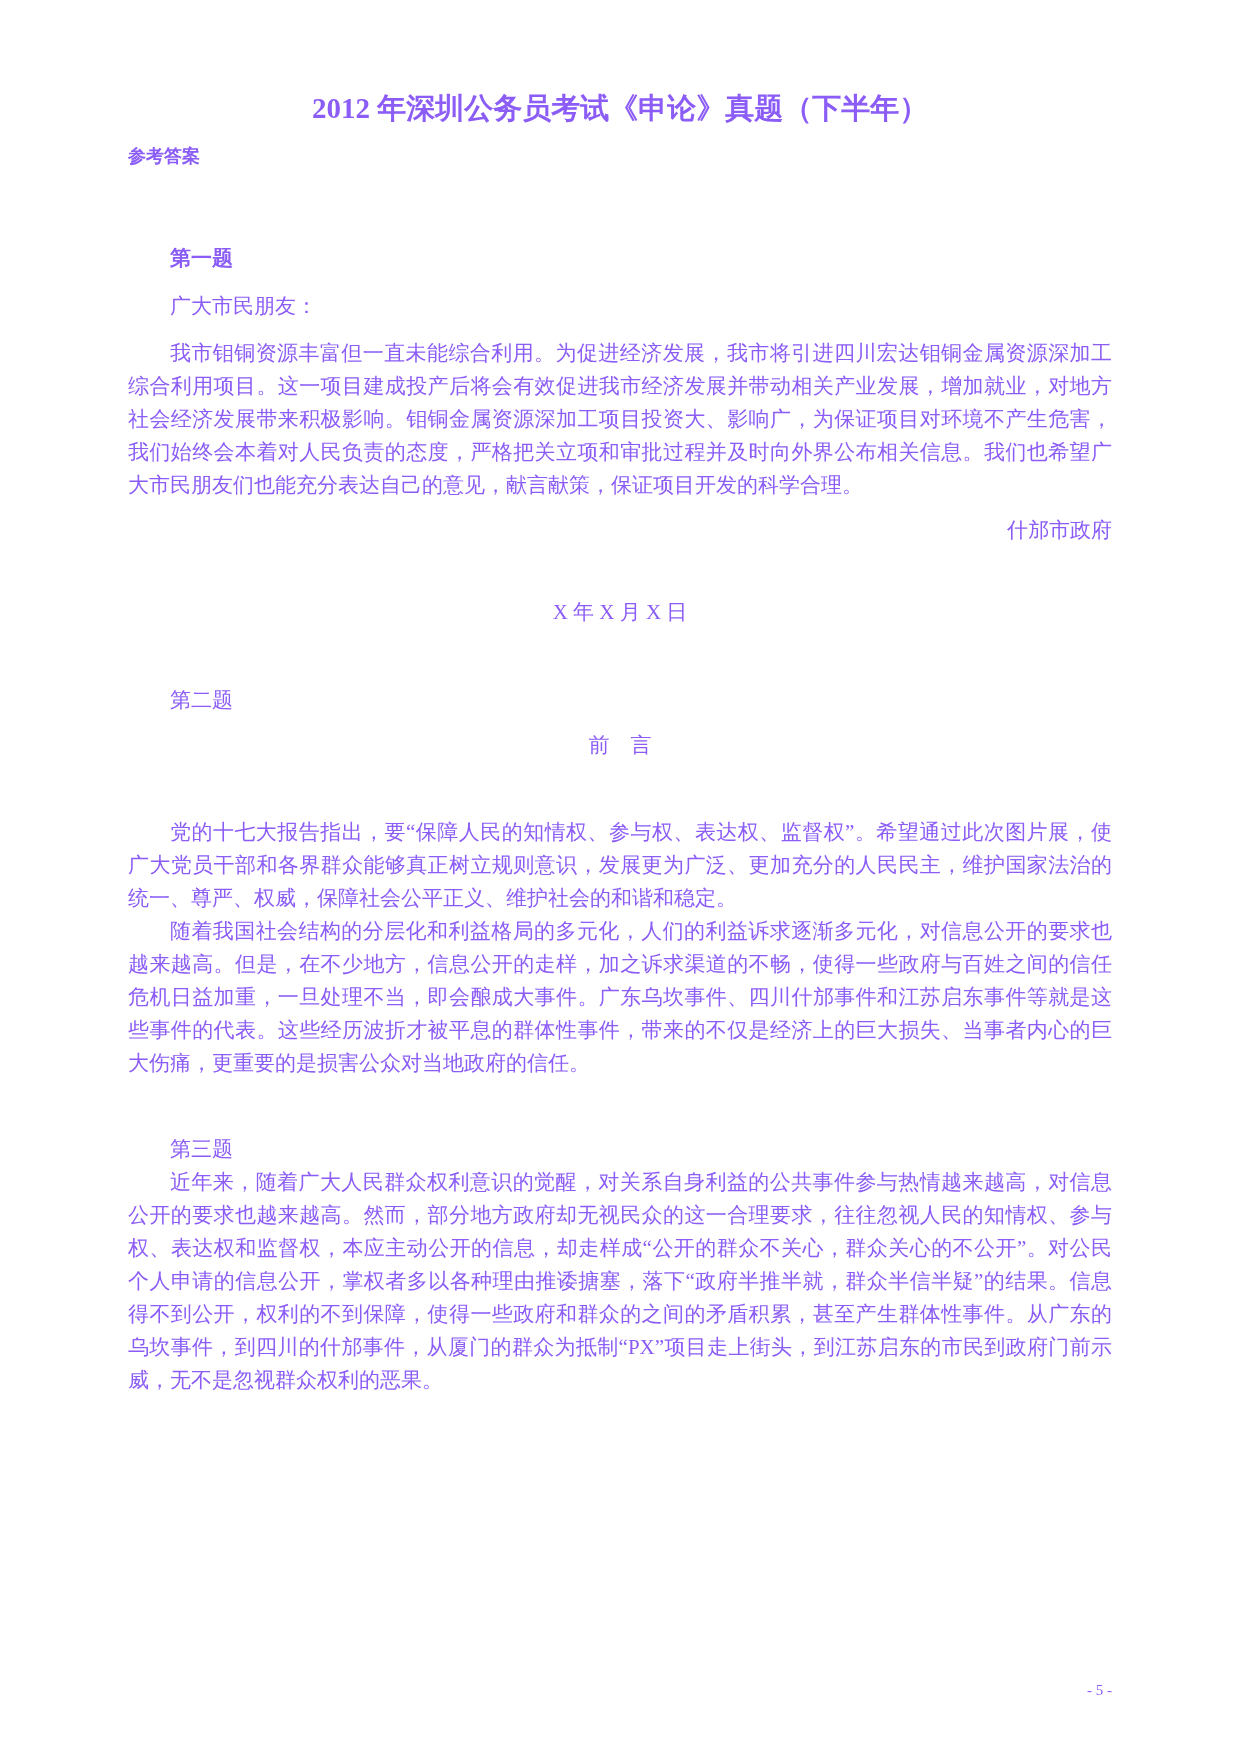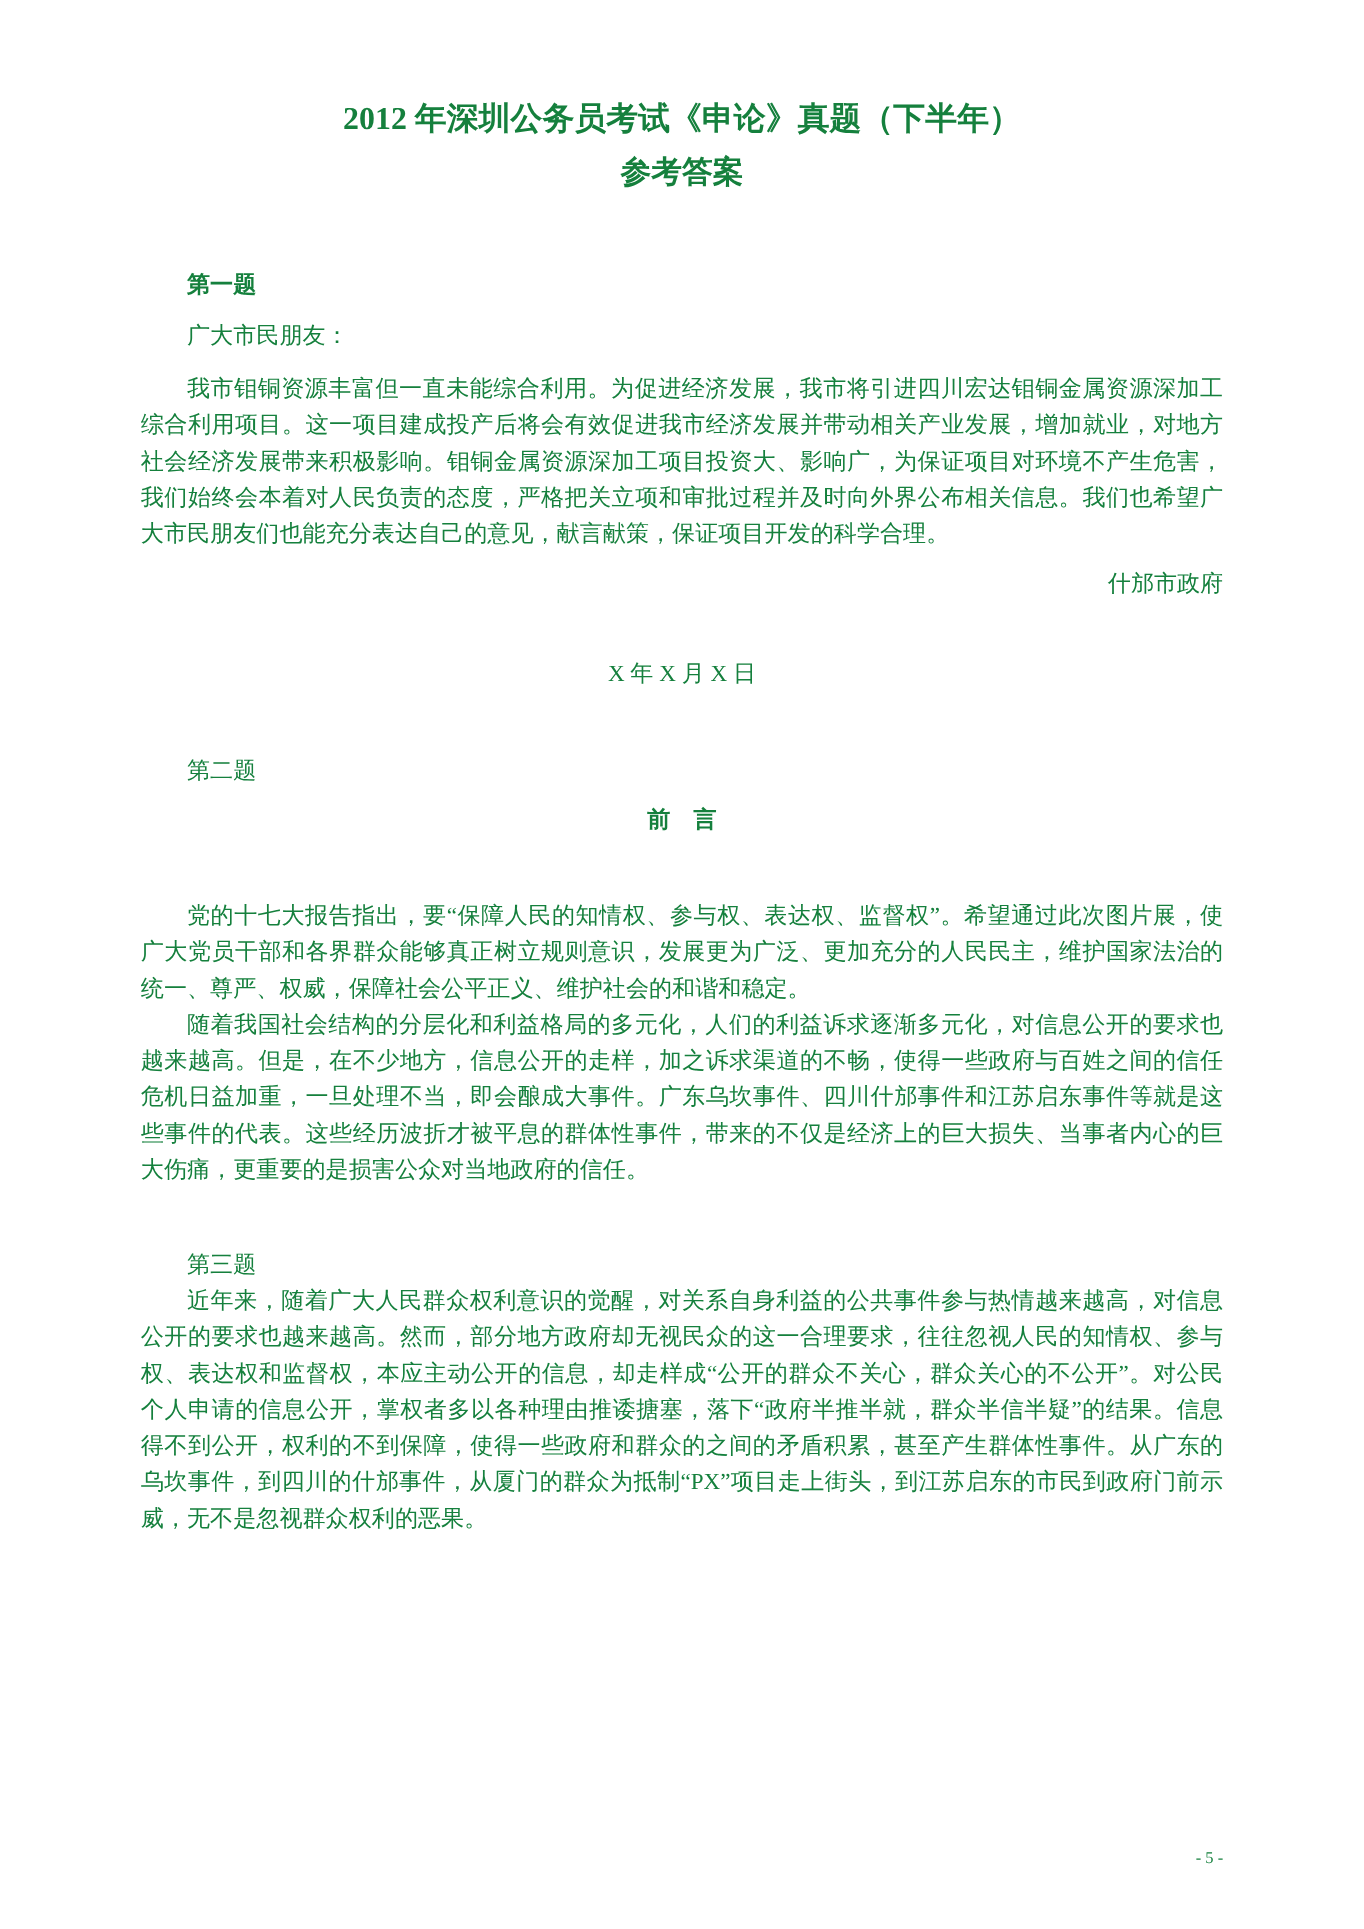--- a/index.html
+++ b/index.html
@@ -6,39 +6,38 @@
     margin: 0;
     padding: 0;
     background: #ffffff;
   }
   .page {
     position: relative;
     width: 1240px;
     height: 1754px;
     margin: 0 auto;
     background: #ffffff;
-    color: #15803d;
+    color: #8b5cf6;
     box-sizing: border-box;
     padding: 88px 128px 0 128px;
     overflow: hidden;
     font-family: "Liberation Serif", "DejaVu Serif", serif;
     font-size: 21px;
     line-height: 33px;
   }
   .doc-title {
     font-size: 29px;
     font-weight: bold;
     text-align: center;
     line-height: 40px;
     margin: 0 0 12px 0;
   }
   .doc-subtitle {
-    font-size: 28px;
+    font-size: 18px;
     font-weight: bold;
-    text-align: center;
     margin: 0 0 69px 0;
   }
   .sec-heading {
     text-indent: 2em;
     margin: 0 0 16px 0;
   }
   .sec-heading.bold { font-weight: bold; }
   .salutation {
     text-indent: 2em;
     margin: 0 0 13px 0;
@@ -54,21 +53,20 @@
     margin: 12px 0 0 0;
   }
   .date-line {
     text-align: center;
     margin: 49px 0 0 0;
   }
   .heading-q2 { margin: 55px 0 12px 0; }
   .center-sub {
     text-align: center;
     margin: 0 0 54px 0;
-    font-weight: bold;
   }
   .para-q2a { margin-bottom: 48px; }
   .heading-q3 { margin: 53px 0 0 0; }
   .essay-title {
     text-align: center;
     font-weight: bold;
     margin: 48px 0 54px 0;
   }
   .page-number {
     position: absolute;

